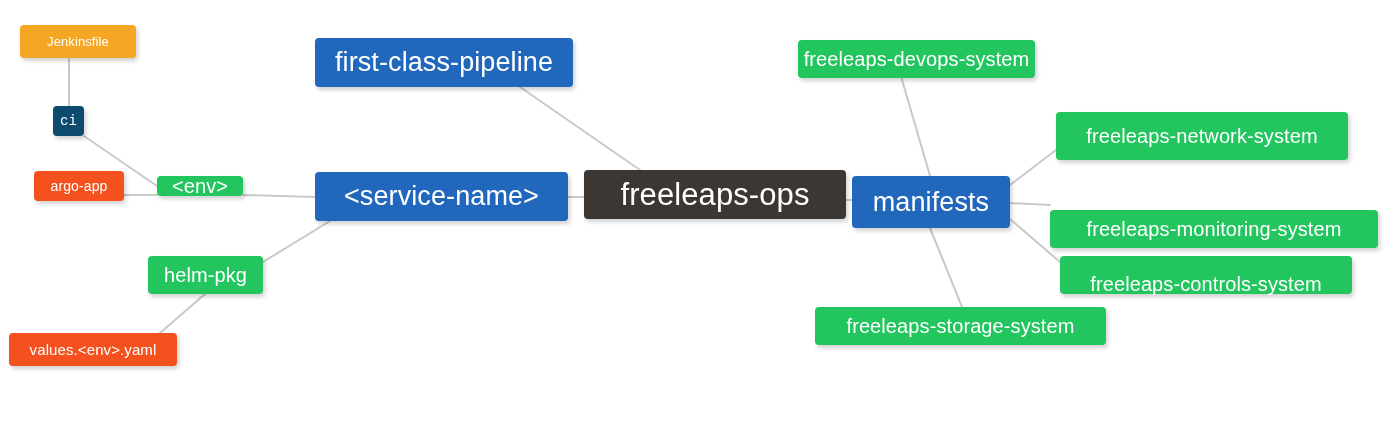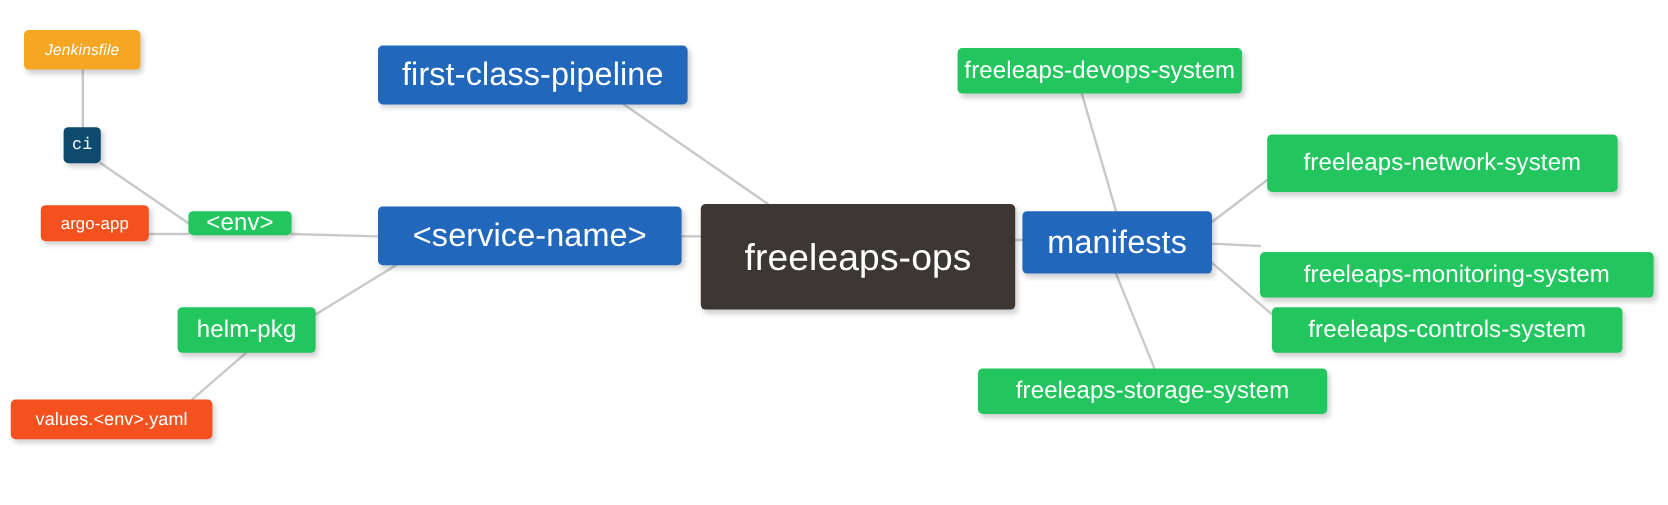--- a/index.html
+++ b/index.html
@@ -58,21 +58,21 @@
       <line x1="520" y1="87" x2="640" y2="170" stroke="#c9c9c9" stroke-width="2" stroke-linecap="round"></line>
       <line x1="568" y1="197" x2="584" y2="197" stroke="#c9c9c9" stroke-width="2" stroke-linecap="round"></line>
       <line x1="846" y1="200" x2="852" y2="200" stroke="#c9c9c9" stroke-width="2" stroke-linecap="round"></line>
       <line x1="898" y1="66" x2="930" y2="176" stroke="#c9c9c9" stroke-width="2" stroke-linecap="round"></line>
       <line x1="1010" y1="185" x2="1056" y2="150" stroke="#c9c9c9" stroke-width="2" stroke-linecap="round"></line>
       <line x1="1010" y1="203" x2="1050" y2="205" stroke="#c9c9c9" stroke-width="2" stroke-linecap="round"></line>
       <line x1="1010" y1="219" x2="1060" y2="262" stroke="#c9c9c9" stroke-width="2" stroke-linecap="round"></line>
       <line x1="930" y1="228" x2="962" y2="307" stroke="#c9c9c9" stroke-width="2" stroke-linecap="round"></line>
     </svg>
   <div id="node-layer">
-      <div class="mm-node" style="left: 20px; top: 25px; width: 97px; height: 33px; background: rgb(245, 166, 35); font-size: 13px; font-style: italic;">
+      <div class="mm-node" style="left: 20px; top: 25px; width: 116px; height: 33px; background: rgb(245, 166, 35); font-size: 13px;">
         <span class="mm-label">Jenkinsfile</span>
       </div>
       <div class="mm-node" style="left: 53px; top: 106px; width: 31px; height: 30px; background: #0c4a6e; font-size: 14px; font-family: Liberation Mono, monospace;">
         <span class="mm-label">ci</span>
       </div>
       <div class="mm-node" style="left: 34px; top: 171px; width: 90px; height: 30px; background: rgb(244, 81, 30); font-size: 14px;">
         <span class="mm-label">argo-app</span>
       </div>
       <div class="mm-node" style="left: 157px; top: 176px; width: 86px; height: 20px; background: rgb(34, 197, 94); font-size: 20px;">
         <span class="mm-label">&lt;env&gt;</span>
@@ -82,35 +82,35 @@
       </div>
       <div class="mm-node" style="left: 9px; top: 333px; width: 168px; height: 33px; background: rgb(244, 81, 30); font-size: 15px;">
         <span class="mm-label">values.&lt;env&gt;.yaml</span>
       </div>
       <div class="mm-node" style="left: 315px; top: 38px; width: 258px; height: 49px; background: rgb(33, 103, 188); font-size: 27px;">
         <span class="mm-label">first-class-pipeline</span>
       </div>
       <div class="mm-node" style="left: 315px; top: 172px; width: 253px; height: 49px; background: rgb(33, 103, 188); font-size: 27px;">
         <span class="mm-label">&lt;service-name&gt;</span>
       </div>
-      <div class="mm-node" style="left: 584px; top: 170px; width: 262px; height: 88px; background: rgb(60, 55, 51); font-size: 31px;">
+      <div class="mm-node" style="left: 584px; top: 170px; width: 262px; height: 49px; background: rgb(60, 55, 51); font-size: 31px;">
         <span class="mm-label">freeleaps-ops</span>
       </div>
       <div class="mm-node" style="left: 852px; top: 176px; width: 158px; height: 52px; background: rgb(33, 103, 188); font-size: 27px;">
         <span class="mm-label">manifests</span>
       </div>
       <div class="mm-node" style="left: 798px; top: 40px; width: 237px; height: 38px; background: rgb(34, 197, 94); font-size: 20px;">
         <span class="mm-label">freeleaps-devops-system</span>
       </div>
       <div class="mm-node" style="left: 1056px; top: 112px; width: 292px; height: 48px; background: rgb(34, 197, 94); font-size: 20px;">
         <span class="mm-label">freeleaps-network-system</span>
       </div>
       <div class="mm-node" style="left: 1050px; top: 186px; width: 328px; height: 38px; background: rgb(34, 197, 94); font-size: 20px; margin-top: 24px;">
         <span class="mm-label">freeleaps-monitoring-system</span>
       </div>
-      <div class="mm-node" style="left: 1060px; top: 256px; width: 292px; height: 38px; background: rgb(34, 197, 94); font-size: 20px;">
+      <div class="mm-node" style="left: 1060px; top: 256px; width: 292px; height: 38px; background: rgb(34, 197, 94); font-size: 20px; align-items: flex-end;">
         <span class="mm-label">freeleaps-controls-system</span>
       </div>
       <div class="mm-node" style="left: 815px; top: 307px; width: 291px; height: 38px; background: rgb(34, 197, 94); font-size: 20px;">
         <span class="mm-label">freeleaps-storage-system</span>
       </div>
     </div>
 </div>
 
 </body></html>

